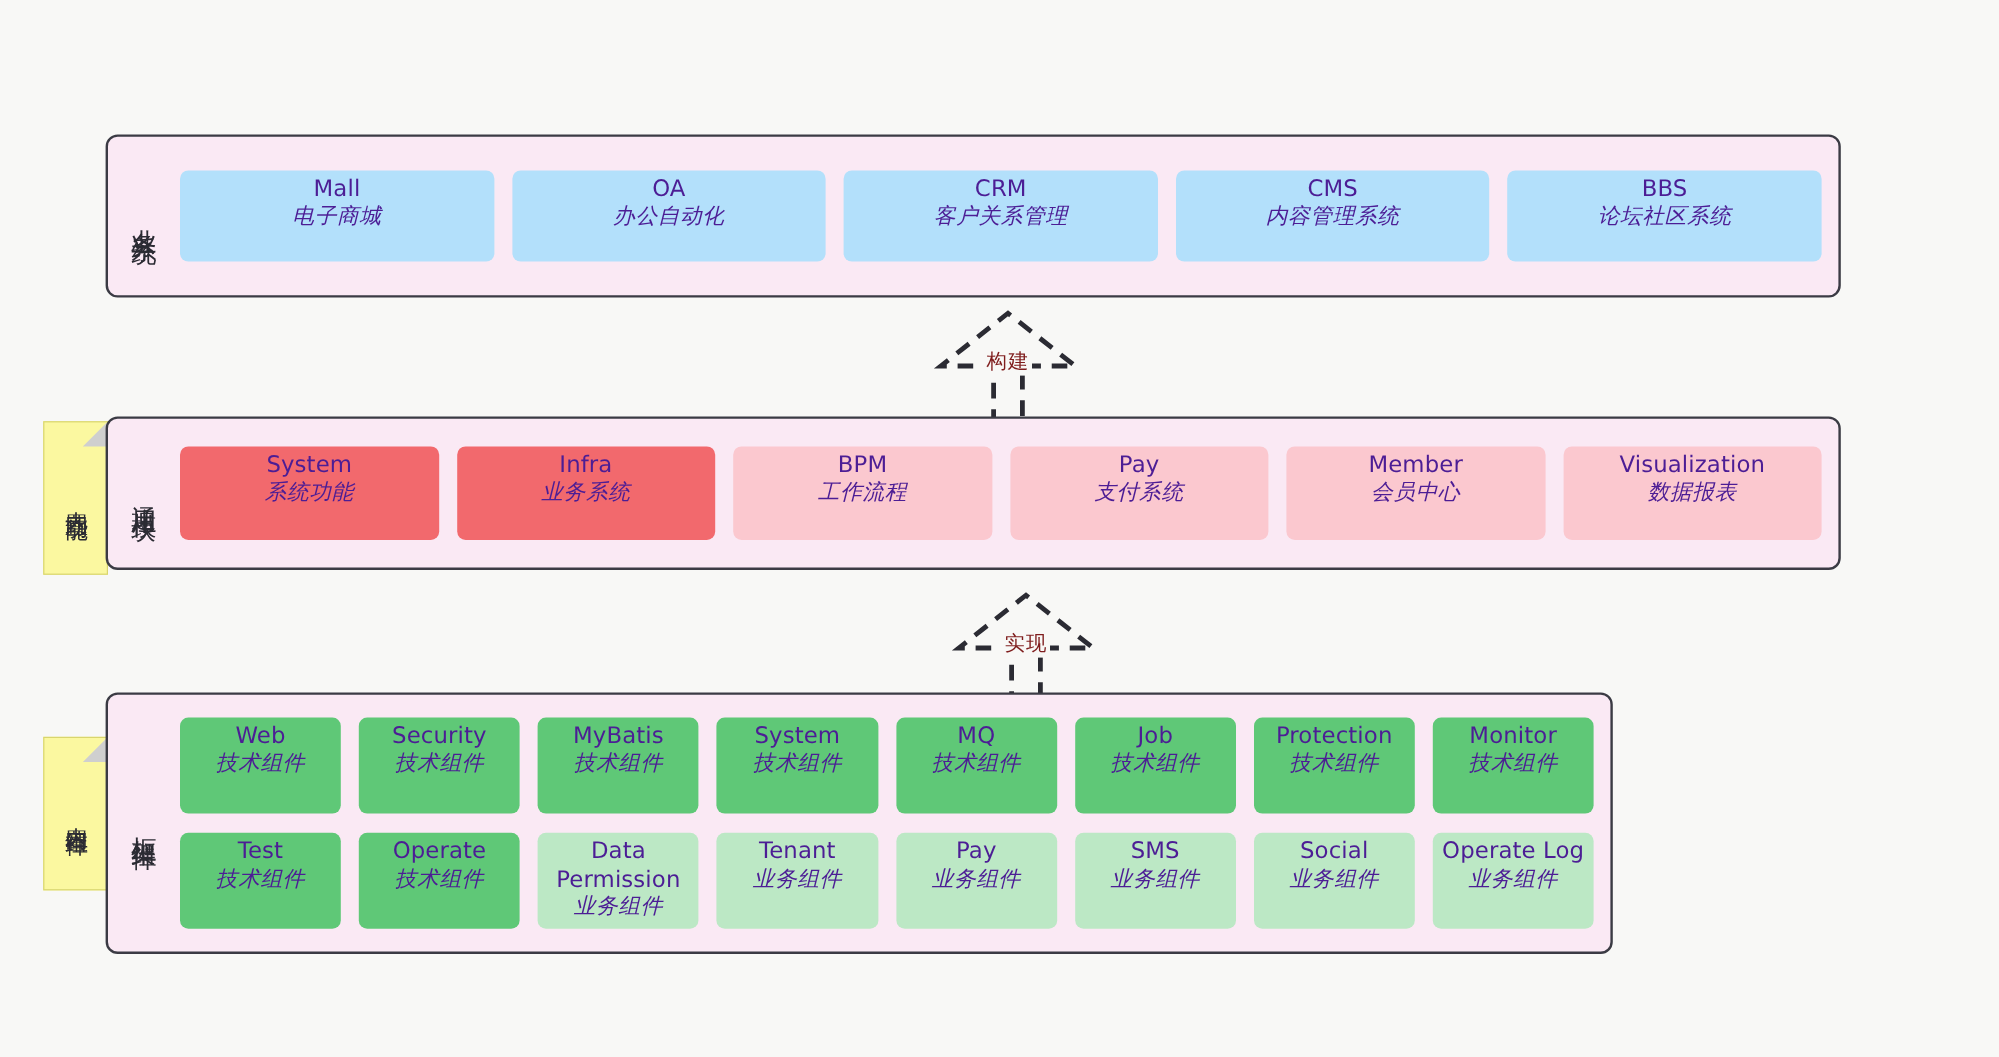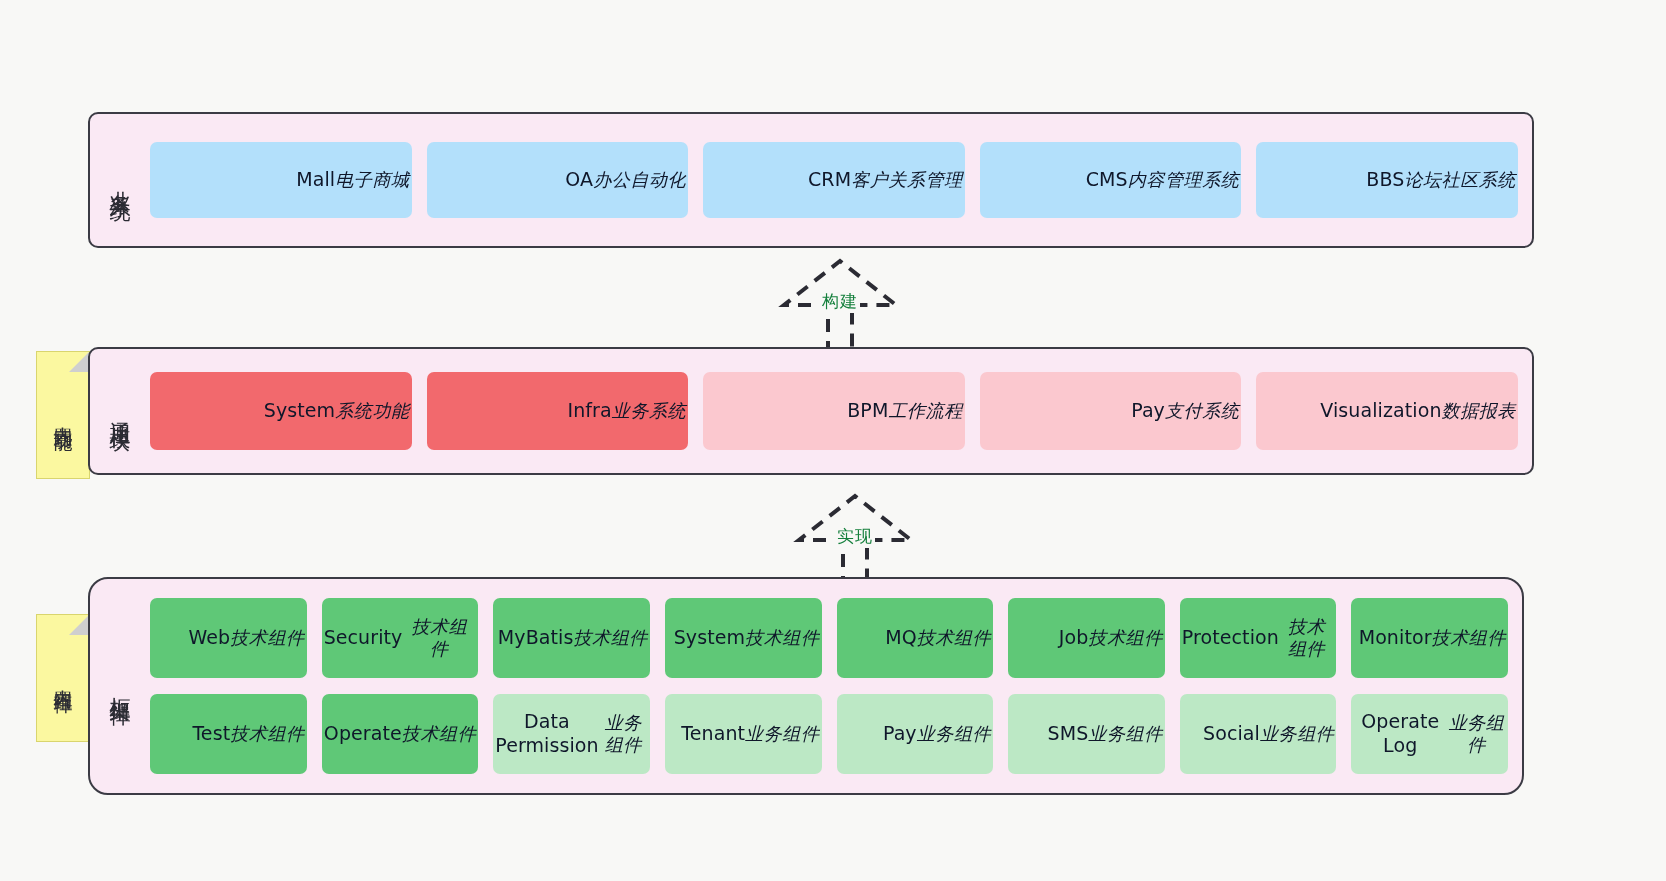--- a/index.html
+++ b/index.html
@@ -60,25 +60,25 @@
     display: flex;
     flex-direction: row;
     gap: 15px;
     justify-content: space-between;
   }
   .card {
     flex: 1 1 0;
     box-sizing: border-box;
     border-radius: 7px;
     display: flex;
-    flex-direction: row;
+    flex-direction: column;
     align-items: center;
-    justify-content: flex-end;
+    justify-content: flex-start;
     text-align: center;
-    color: #0f172a;
+    color: #4c1d95;
     line-height: 1.24;
     padding: 4px 2px;
   }
   .card .en {
     font-size: 19px;
     letter-spacing: 0.1px;
   }
   .card .cn {
     font-size: 18px;
     letter-spacing: 0.6px;
@@ -107,23 +107,22 @@
   #layer-modules .card {
     height: 78px;
   }
   .mod-strong { background: #f2696d; }
   .mod-light  { background: #fbc8cf; }
 
   
   #layer-framework {
     left: 88px;
     top: 577px;
-    width: 1436px;
+    width: 1256px;
     height: 218px;
-    border-radius: 20px;
   }
   #layer-framework .card {
     height: 80px;
   }
   .fw-tech { background: #5fc877; }
   .fw-biz  { background: #bce8c5; }
 
   
   .sticky {
     position: absolute;
@@ -173,21 +172,21 @@
     left: 0; top: 0;
     width: 200px;
     height: 104px;
   }
   .arrow-label {
     position: absolute;
     left: 50%;
     transform: translateX(-50%);
     top: 40px;
     font-size: 17px;
-    color: #15803d;
+    color: #7f1d1d;
     background: #f8f8f6;
     padding: 0 2px;
     letter-spacing: 1px;
     white-space: nowrap;
   }
 </style>
 </head>
 <body>
 
 <div id="stage">
@@ -245,20 +244,24 @@
         </div>
         <div class="card mod-light">
           <span class="en">BPM</span>
           <span class="cn">工作流程</span>
         </div>
         <div class="card mod-light">
           <span class="en">Pay</span>
           <span class="cn">支付系统</span>
         </div>
         <div class="card mod-light">
+          <span class="en">Member</span>
+          <span class="cn">会员中心</span>
+        </div>
+        <div class="card mod-light">
           <span class="en">Visualization</span>
           <span class="cn">数据报表</span>
         </div>
       </div>
     </div>
   </div>
 
   <div class="arrow-group" id="arrow-impl">
     <svg viewBox="0 0 200 104">
       <path d="M 88 104 L 88 55 L 44 55 L 100 11 L 156 55 L 112 55 L 112 104" fill="none" stroke="#2b2b33" stroke-width="4" stroke-dasharray="13,9" stroke-linecap="butt"></path>

